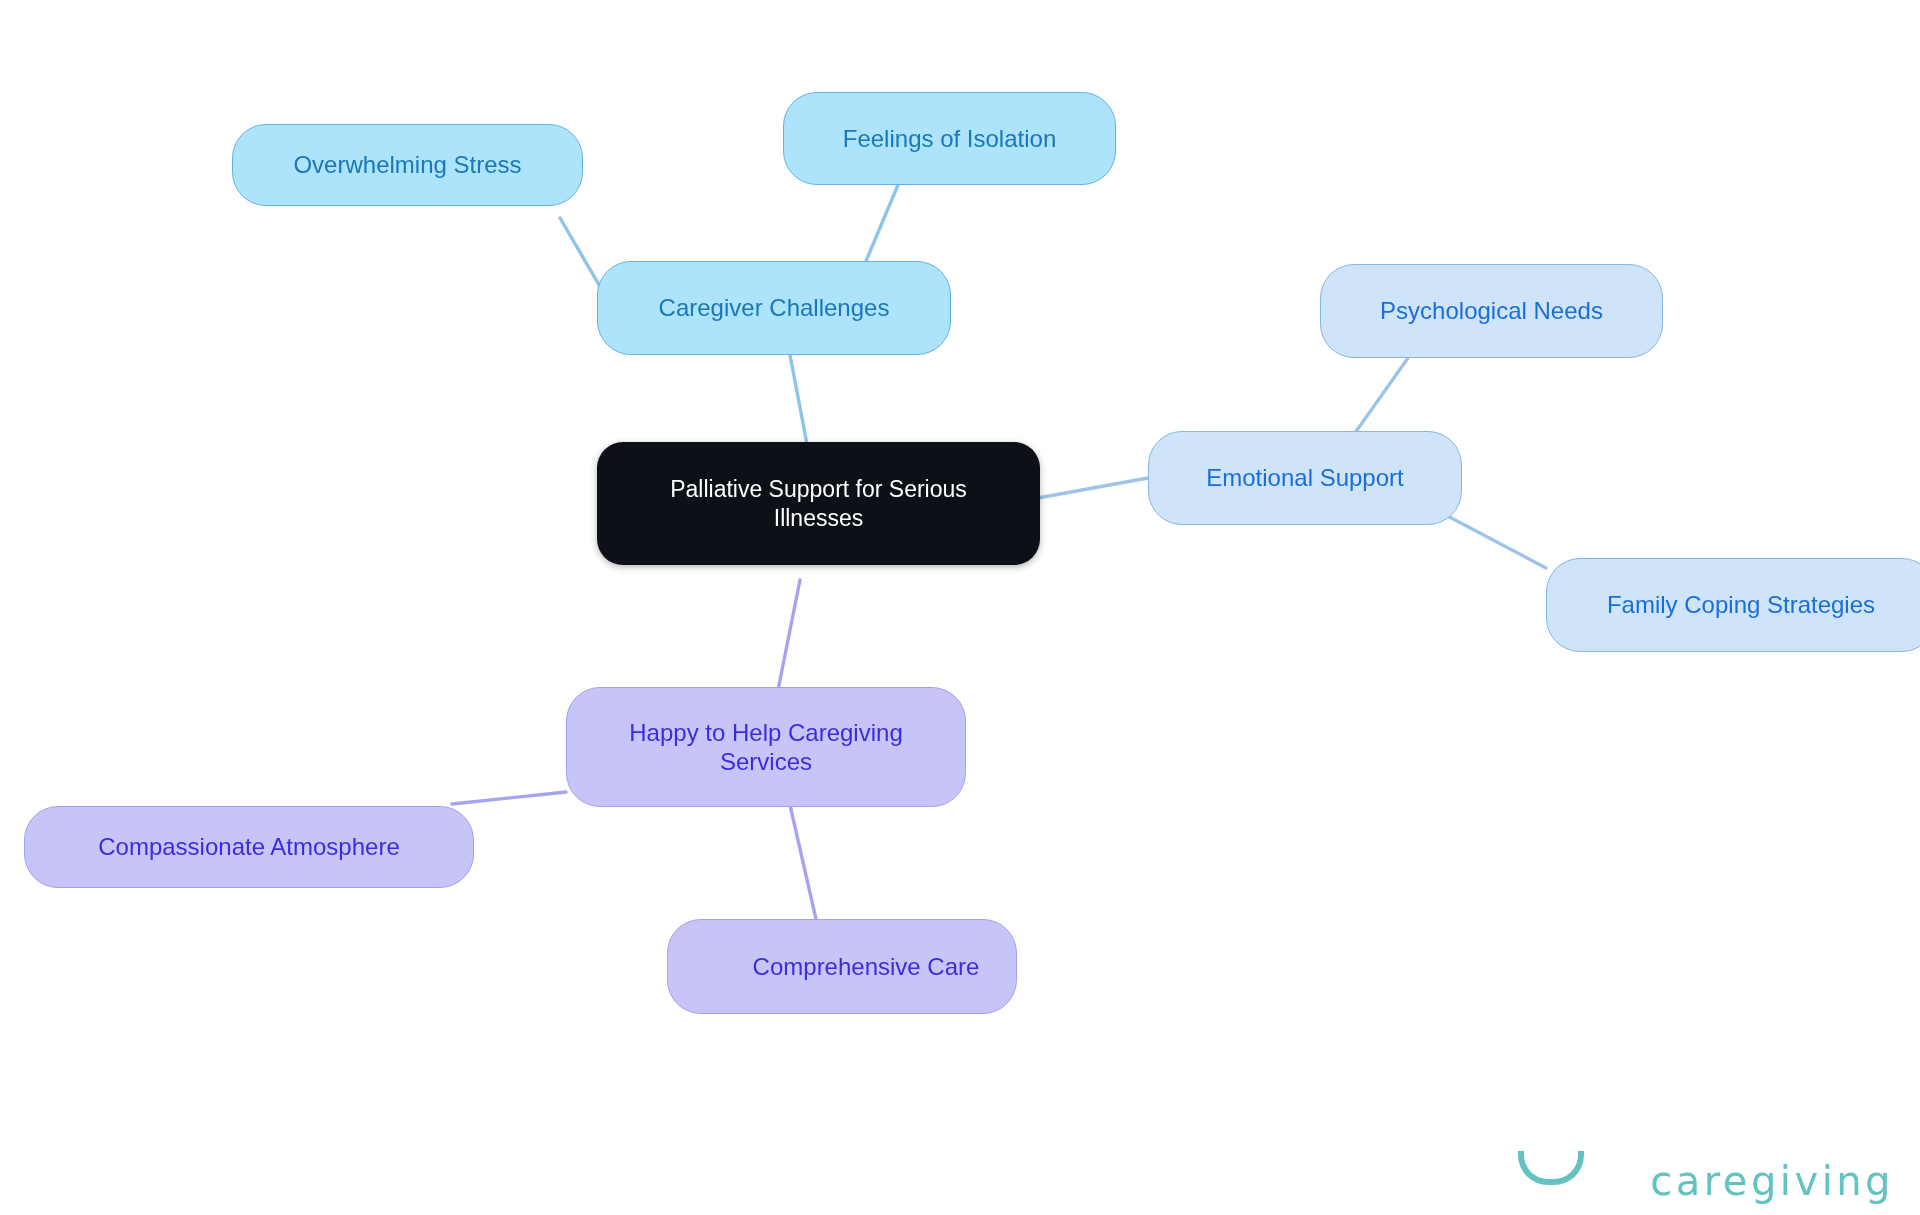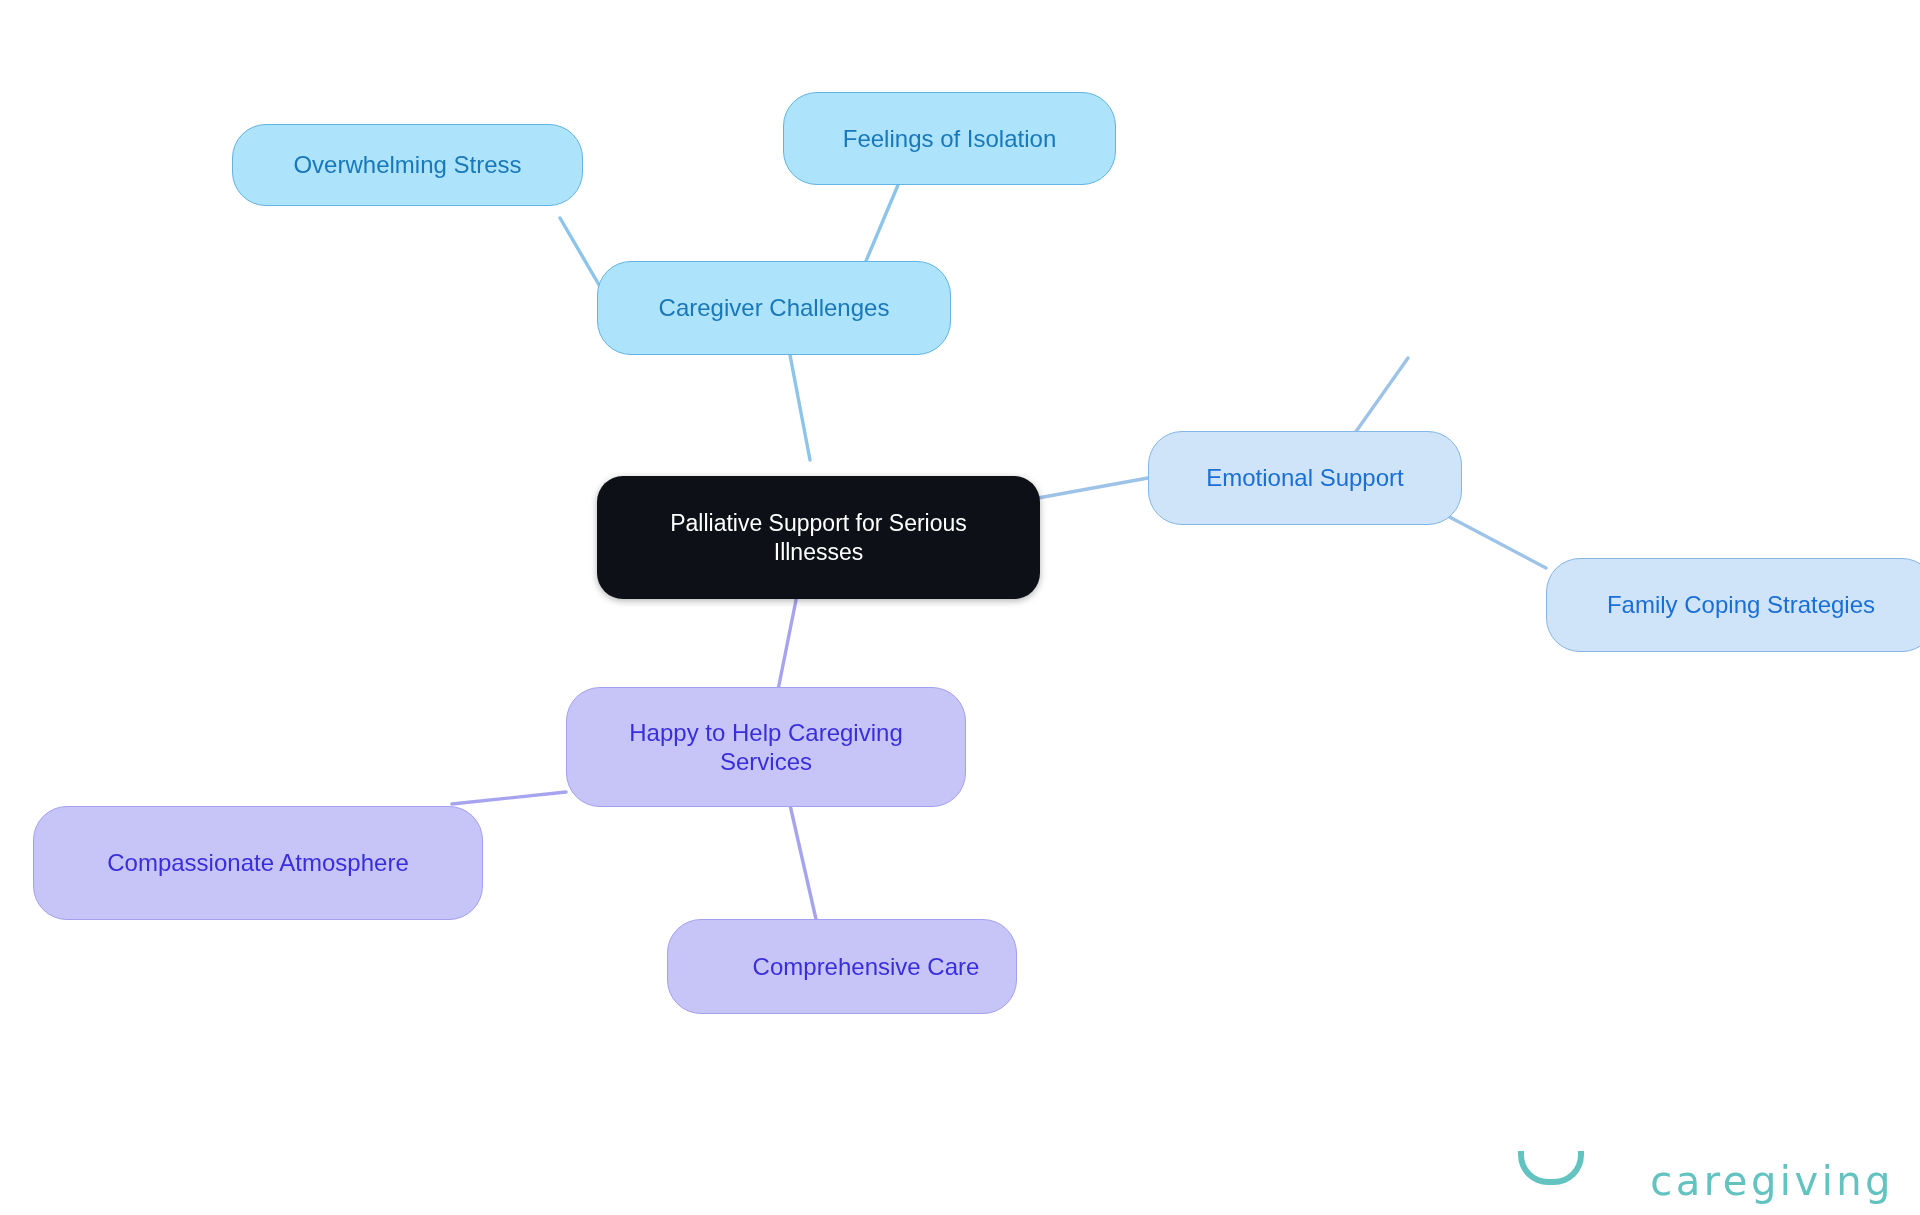--- a/index.html
+++ b/index.html
@@ -115,52 +115,55 @@
 
     <path d="M 1440 512 L 1546 568" stroke="#9ec3e8" stroke-width="3.4" fill="none" stroke-linecap="round"></path>
 
     <path d="M 800 580 L 778 690" stroke="#a6a4ee" stroke-width="3.4" fill="none" stroke-linecap="round"></path>
 
     <path d="M 566 792 L 452 804" stroke="#a6a4ee" stroke-width="3.4" fill="none" stroke-linecap="round"></path>
 
     <path d="M 790 805 L 818 928" stroke="#a6a4ee" stroke-width="3.4" fill="none" stroke-linecap="round"></path>
   </svg>
 
-  <div class="node node-root" style="left:597px; top:476px; width:443px; height:123px; background:#0d1117; color:#ffffff; font-size:23px;">
+  <div class="node node-root" style="left:597px; top:442px; width:443px; height:123px; background:#0d1117; color:#ffffff; font-size:23px;">
     <span class="node-label">Palliative Support for Serious
 Illnesses</span>
   </div>
 
   <div class="node" style="left:597px; top:261px; width:354px; height:94px; background:#ade3fb; border-color:#63b3e4; color:#1878b9; font-size:24px;">
     <span class="node-label">Caregiver Challenges</span>
   </div>
 
   <div class="node" style="left:232px; top:124px; width:351px; height:82px; background:#ade3fb; border-color:#63b3e4; color:#1878b9; font-size:24px;">
     <span class="node-label">Overwhelming Stress</span>
   </div>
 
   <div class="node" style="left:783px; top:92px; width:333px; height:93px; background:#ade3fb; border-color:#63b3e4; color:#1878b9; font-size:24px;">
     <span class="node-label">Feelings of Isolation</span>
   </div>
 
   <div class="node" style="left:1148px; top:431px; width:314px; height:94px; background:#cfe3f9; border-color:#85b6e6; color:#1a6fd4; font-size:24px;">
     <span class="node-label">Emotional Support</span>
   </div>
 
+  <div class="node" style="left:1320px; top:264px; width:343px; height:94px; background:#cfe3f9; border-color:#85b6e6; color:#1a6fd4; font-size:24px;">
+    <span class="node-label">Psychological Needs</span>
+  </div>
 
   <div class="node" style="left:1546px; top:558px; width:390px; height:94px; background:#cfe3f9; border-color:#85b6e6; color:#1a6fd4; font-size:24px;">
     <span class="node-label">Family Coping Strategies</span>
   </div>
 
   <div class="node" style="left:566px; top:687px; width:400px; height:120px; background:#c7c5f7; border-color:#a3a0ef; color:#3a2edc; font-size:24px;">
     <span class="node-label">Happy to Help Caregiving
 Services</span>
   </div>
 
-  <div class="node" style="left:24px; top:806px; width:450px; height:114px; background:#c7c5f7; border-color:#a3a0ef; color:#3a2edc; font-size:24px;margin-left:9px;">
+  <div class="node" style="left:24px; top:806px; width:450px; height:82px; background:#c7c5f7; border-color:#a3a0ef; color:#3a2edc; font-size:24px;">
     <span class="node-label">Compassionate Atmosphere</span>
   </div>
 
   <div class="node" style="left:667px; top:919px; width:350px; height:95px; background:#c7c5f7; border-color:#a3a0ef; color:#3a2edc; font-size:24px;padding-left:48px;">
     <span class="node-label">Comprehensive Care</span>
   </div>
 
   <div id="brand-logo">
     <div class="logo-smile"></div>
     <div class="logo-sub" style="color:#63c3c1;">caregiving</div>

